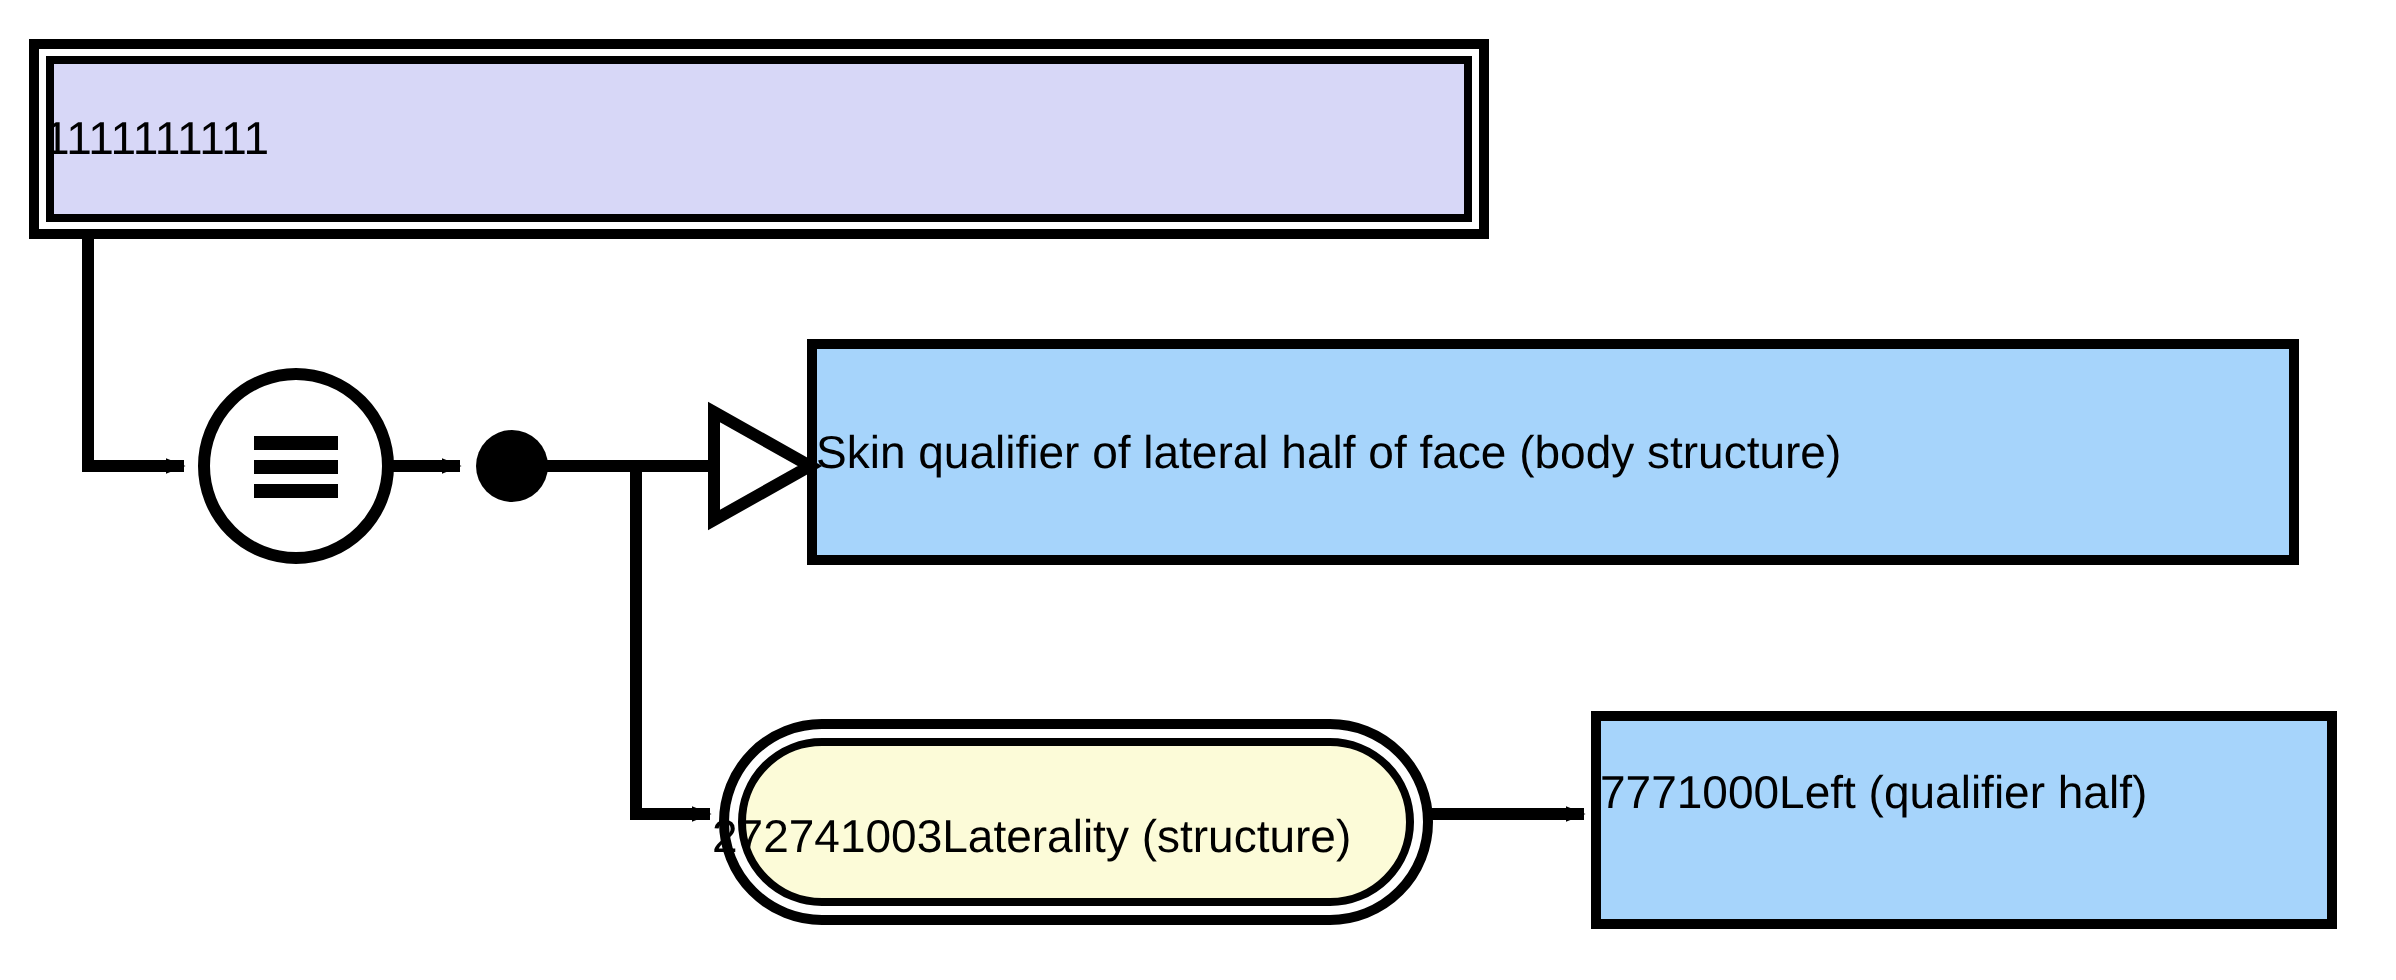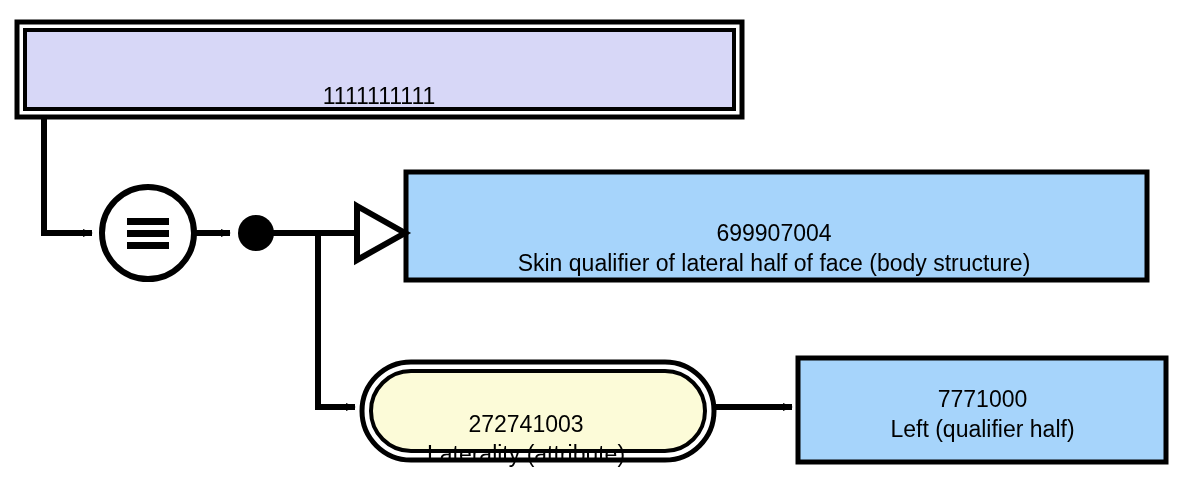--- a/index.html
+++ b/index.html
@@ -26,23 +26,22 @@
     left: 0;
     top: 0;
     width: 1198px;
     height: 490px;
     display: block;
   }
   
   .node-label {
     position: absolute;
     display: flex;
-    flex-direction: column;
     align-items: center;
-    justify-content: flex-end;
+    justify-content: flex-start;
     text-align: center;
     color: #000000;
     pointer-events: none;
   }
   .node-label .code {
     font-size: 23px;
     line-height: 30px;
     white-space: nowrap;
   }
   .node-label .term {
@@ -117,27 +116,26 @@
     <g>
       <path d="M716,407 L792,407" fill="none" stroke="#000000" stroke-width="6" marker-end="url(#arrowhead)"></path>
     </g>
   </svg>
 
   <div class="node-label" id="focus-concept-label">
     <span class="code">1111111111</span>
   </div>
 
   <div class="node-label" id="parent-concept-label">
-    <span class="code">699907004</span>
     <span class="term">Skin qualifier of lateral half of face (body structure)</span>
   </div>
 
   <div class="node-label" id="attribute-label">
     <span class="code">272741003</span>
-    <span class="term">Laterality (attribute)</span>
+    <span class="term">Laterality (structure)</span>
   </div>
 
   <div class="node-label" id="value-concept-label">
     <span class="code">7771000</span>
     <span class="term">Left (qualifier half)</span>
   </div>
 
 </div>
 
 </body></html>

